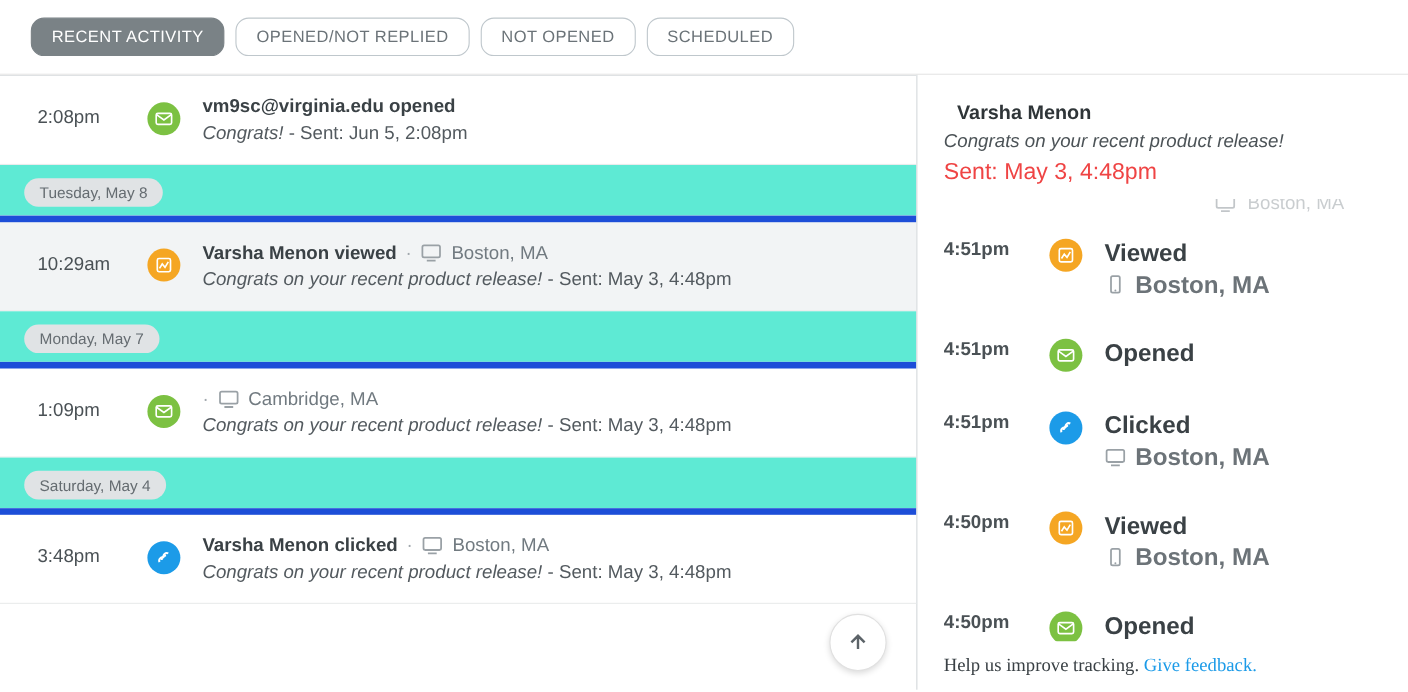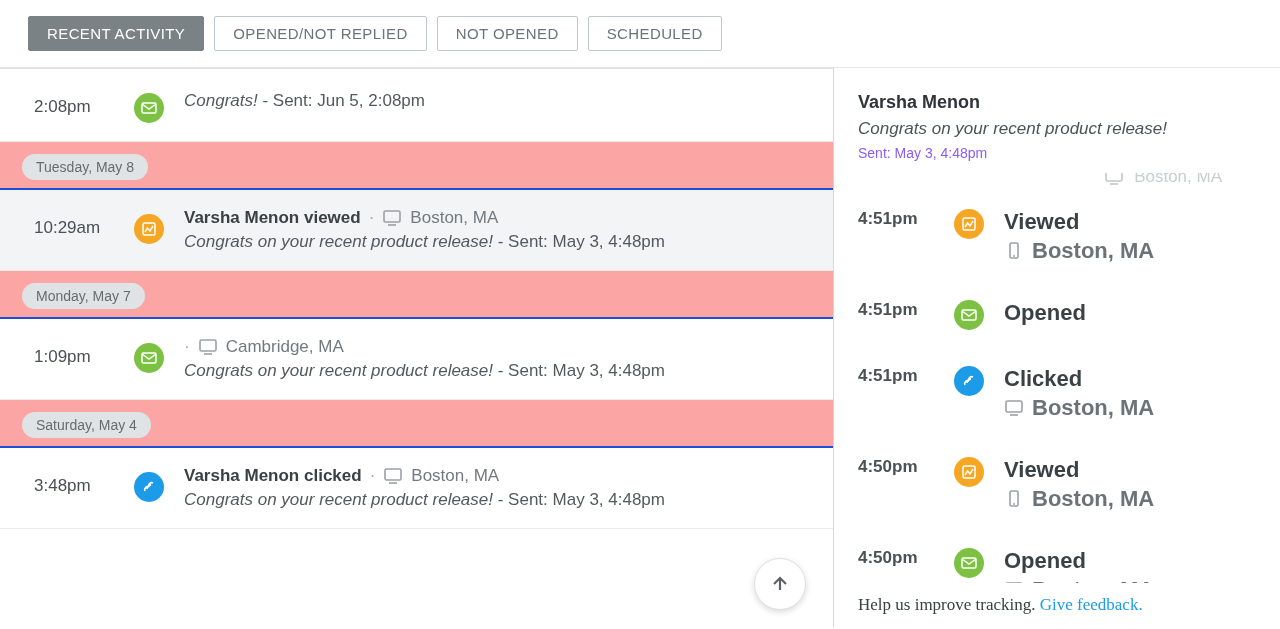--- a/index.html
+++ b/index.html
@@ -1,50 +1,50 @@
 <!DOCTYPE html>
 <html><head>
 <meta charset="utf-8">
 <style>
 * { box-sizing: border-box; margin: 0; padding: 0; }
 body { font-family: -apple-system, BlinkMacSystemFont, "Segoe UI", Helvetica, Arial, sans-serif; background: #fff; color: #333; width: 1280px; height: 629px; overflow: hidden; }
 
 .tab-bar { display: flex; gap: 10px; padding: 16px 28px; border-bottom: 1px solid #e5e5e5; }
-.tab { padding: 8px 18px; font-size: 15px; letter-spacing: 0.4px; border: 1px solid #bfc7cc; color: #6b7378; background: #fff; cursor: pointer; border-radius: 2px; }
+.tab { padding: 8px 18px; font-size: 15px; letter-spacing: 0.4px; border: 1px solid #bfc7cc; color: #6b7378; background: #fff; cursor: pointer; border-radius: 12px; }
 .tab.active { background: #7a8286; color: #fff; border-color: #7a8286; }
 
 .content { display: flex; height: calc(629px - 70px); }
 
 .feed { width: 834px; border-right: 1px solid #d3d7da; overflow: hidden; }
-.group-sep { padding: 12px 22px 8px; background: #fca5a5; }
+.group-sep { padding: 12px 22px 8px; background: #5eead4; }
 .group-pill { display: inline-block; background: #e0e3e5; color: #656c71; font-size: 14px; padding: 5px 14px; border-radius: 18px; }
 
-.feed-item { display: flex; align-items: flex-start; padding: 18px 22px 18px 34px; border-top: 2px solid #1d4ed8; border-bottom: 1px solid #e9ebec; background: #fff; }
+.feed-item { display: flex; align-items: flex-start; padding: 18px 22px 18px 34px; border-top: 6px solid #1d4ed8; border-bottom: 1px solid #e9ebec; background: #fff; }
 .feed-item.selected { background: #f2f4f5; }
 .feed-item.shadowed { border-top: 1px solid #dcdfe1; box-shadow: 0 1px 2px rgba(0,0,0,0.05); }
 .feed-time { width: 100px; font-size: 17px; color: #4a5155; padding-top: 10px; }
 .feed-icon { width: 30px; height: 30px; border-radius: 50%; display: flex; align-items: center; justify-content: center; margin-top: 6px; margin-right: 20px; flex-shrink: 0; }
 .ic-green { background: #7cc142; }
 .ic-orange { background: #f5a623; }
 .ic-blue { background: #1c9be8; }
 .feed-body { flex: 1; }
 .feed-line1 { font-size: 17px; color: #3a4145; display: flex; align-items: center; flex-wrap: wrap; gap: 8px; }
 .feed-line1 .who { font-weight: 600; }
 .feed-line1 .dot { color: #a0a7ac; }
 .feed-line1 .loc { color: #717a80; }
 .feed-line2 { font-size: 17px; color: #535a5f; margin-top: 4px; }
 .feed-line2 .subj { font-style: italic; }
 .device-ic { display: inline-flex; vertical-align: middle; }
 
 .scroll-top-btn { position: absolute; left: 754px; top: 558px; width: 52px; height: 52px; border-radius: 50%; background: #fff; border: 1px solid #e0e0e0; display: flex; align-items: center; justify-content: center; box-shadow: 0 2px 6px rgba(0,0,0,0.15); cursor: pointer; }
 
 .detail { flex: 1; padding: 24px 24px 12px 24px; position: relative; display: flex; flex-direction: column; }
-.detail-header .name { font-size: 18px; font-weight: 600; color: #2f3538; }
+.detail-header .name { font-size: 18px; font-weight: 600; color: #2f3538; margin-left: 12px; }
 .detail-header .subj { font-size: 17px; font-style: italic; color: #4c5357; margin-top: 6px; }
-.detail-header .sent { font-size: 14px; color: #8b5cf6; margin-top: 6px; }
+.detail-header .sent { font-size: 21px; color: #ef4444; margin-top: 6px; }
 .detail-list { margin-top: 12px; flex: 1; overflow: hidden; position: relative; }
 .detail-cutoff { position: absolute; right: 34px; top: -6px; display: flex; align-items: center; gap: 10px; color: #a6acb0; font-size: 17px; opacity: 0.6; }
 .detail-row { display: flex; align-items: flex-start; padding: 18px 0; font-weight: bold; }
 .detail-row .t { width: 96px; font-size: 17px; color: #4a5155; }
 .detail-row .ic { width: 30px; height: 30px; border-radius: 50%; display: flex; align-items: center; justify-content: center; margin-right: 20px; }
 .detail-row .txt { font-size: 22px; color: #3a4145; }
 .detail-row .txt .act { display: block; }
 .detail-row .txt .loc { color: #6c7378; display: flex; align-items: center; gap: 8px; margin-top: 3px; }
 .footer-link { font-size: 17px; color: #3a4145; margin-top: auto; padding-top: 12px; font-family: Liberation Serif, serif; }
 .footer-link a { color: #1c9be8; text-decoration: none; cursor: pointer; }
@@ -94,20 +94,23 @@
   <div class="feed">
 
     <div class="feed-item shadowed">
       <div class="feed-time">2:08pm</div>
       <div class="feed-icon ic-green">
           <svg width="20" height="20">
             <use href="#svg-envelope"></use>
           </svg>
         </div>
       <div class="feed-body">
+        <div class="feed-line1">
+            <span class="who">vm9sc@virginia.edu opened</span>
+          </div>
         <div class="feed-line2"><span class="subj">Congrats!</span><span> - Sent: Jun 5, 2:08pm</span></div>
       </div>
     </div>
 
     <div class="group-sep"><span class="group-pill">Tuesday, May 8</span></div>
 
     <div class="feed-item selected">
       <div class="feed-time">10:29am</div>
       <div class="feed-icon ic-orange">
           <svg width="20" height="20">

